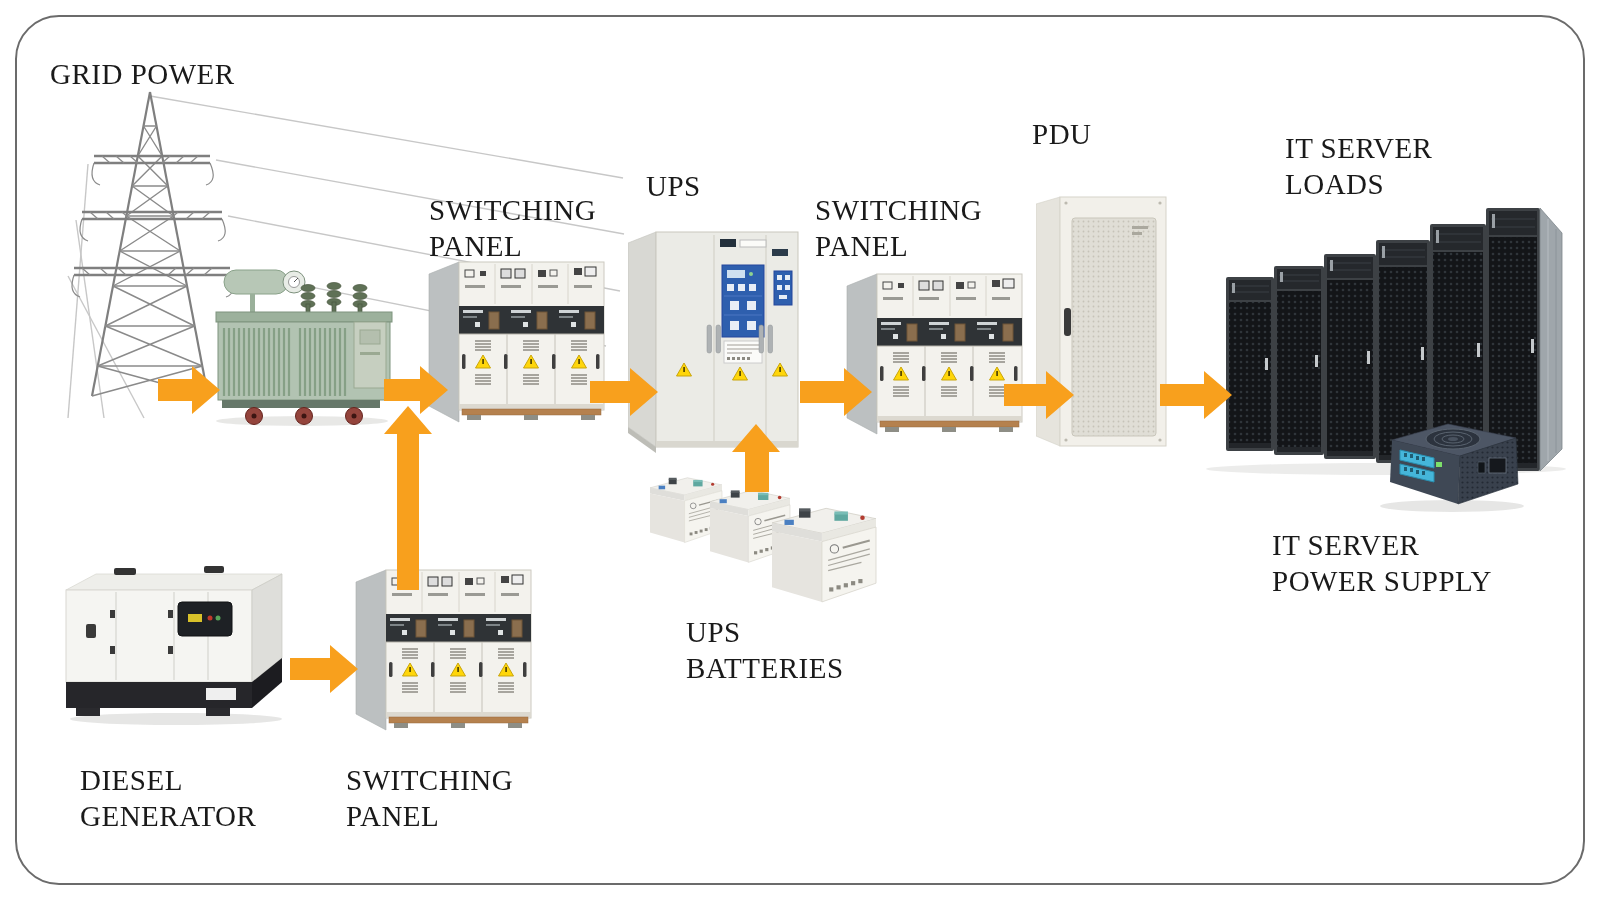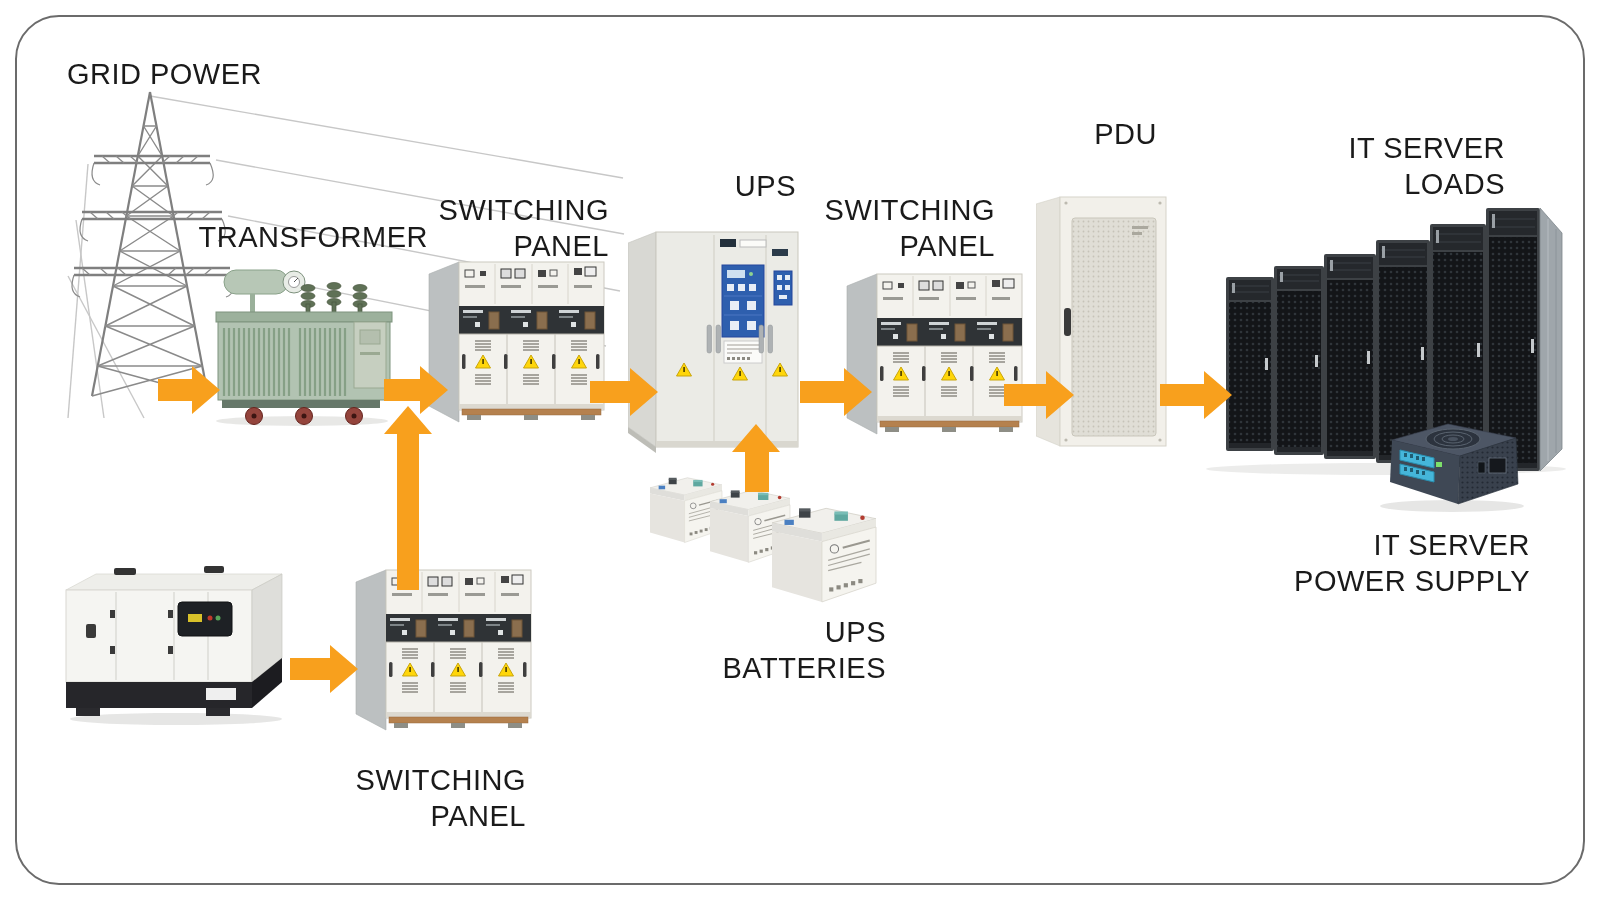--- a/index.html
+++ b/index.html
@@ -1,21 +1,21 @@
 <!DOCTYPE html>
 <html><head>
 <meta charset="utf-8">
 <style>
   html,body{margin:0;padding:0;background:#fff;}
   #canvas{position:relative;width:1600px;height:900px;background:#fff;overflow:hidden;
           font-family:"Liberation Sans","DejaVu Sans",sans-serif;}
   #frame{position:absolute;left:15px;top:15px;right:15px;bottom:15px;
          border:2.5px solid #6b6b6b;border-radius:44px;}
   .label{position:absolute;color:#1a1a1a;font-size:29px;line-height:36px;
-         text-align:right;white-space:pre-line;letter-spacing:.5px;}
+         text-align:left;white-space:pre-line;letter-spacing:.5px;font-family:Liberation Serif, serif;}
   svg.equip, svg#arrow-layer{position:absolute;pointer-events:none;}
   #arrow-layer{left:0;top:0;}
 </style>
 </head>
 <body>
 
 <div id="canvas">
   <div id="frame"></div>
 
   <svg width="0" height="0" style="position:absolute">
@@ -418,33 +418,34 @@
     <circle cx="154" cy="56" r="2.5" fill="#c0392b"></circle>
     <circle cx="162" cy="56" r="2.5" fill="#58a35a"></circle>
     <rect x="10" y="120" width="186" height="26" fill="#26262a"></rect>
     <polygon points="196,120 226,96 226,120 196,146" fill="#1c1c20"></polygon>
     <rect x="150" y="126" width="30" height="12" fill="#efefef"></rect>
     <rect x="20" y="146" width="24" height="8" fill="#2a2a2e"></rect>
     <rect x="150" y="146" width="24" height="8" fill="#2a2a2e"></rect>
   </svg>
 
   <div class="label" style="left:50px;top:56px;width:212px">GRID POWER</div>
-  <div class="label" style="left:186px;top:219px;width:242px">TRANSFORMER</div>
   <div class="label" style="left:429px;top:192px;width:180px">SWITCHING
 PANEL</div>
   <div class="label" style="left:646px;top:168px;width:150px">UPS</div>
   <div class="label" style="left:815px;top:192px;width:180px">SWITCHING
 PANEL</div>
   <div class="label" style="left:1032px;top:116px;width:125px">PDU</div>
   <div class="label" style="left:1285px;top:130px;width:220px">IT SERVER
 LOADS</div>
   <div class="label" style="left:686px;top:614px;width:200px">UPS
 BATTERIES</div>
   <div class="label" style="left:346px;top:762px;width:180px">SWITCHING
 PANEL</div>
+  <div class="label" style="left:80px;top:762px;width:200px">DIESEL
+GENERATOR</div>
   <div class="label" style="left:1272px;top:527px;width:258px">IT SERVER
 POWER SUPPLY</div>
 
   <svg id="arrow-layer" width="1600" height="900" viewBox="0 0 1600 900">
     <polygon points="158,379 192,379 192,366 220,390 192,414 192,401 158,401" fill="#F8A01D"></polygon>
     <polygon points="384,379 420,379 420,366 448,390 420,414 420,401 384,401" fill="#F8A01D"></polygon>
     <polygon points="590,381 630,381 630,368 658,392 630,416 630,403 590,403" fill="#F8A01D"></polygon>
     <polygon points="800,381 844,381 844,368 872,392 844,416 844,403 800,403" fill="#F8A01D"></polygon>
     <polygon points="1004,384 1046,384 1046,371 1074,395 1046,419 1046,406 1004,406" fill="#F8A01D"></polygon>
     <polygon points="1160,384 1204,384 1204,371 1232,395 1204,419 1204,406 1160,406" fill="#F8A01D"></polygon>

